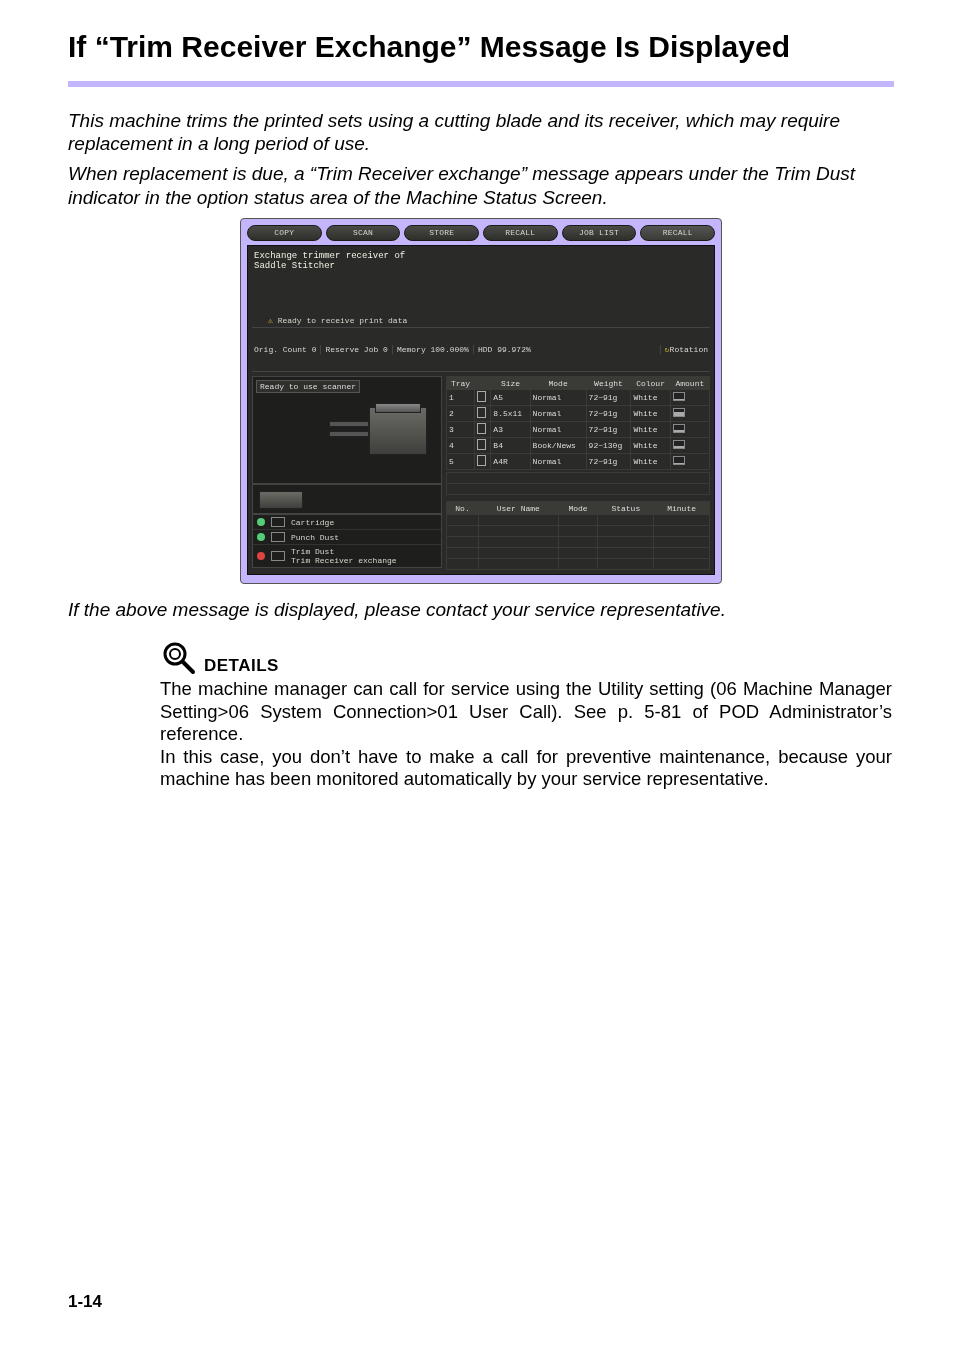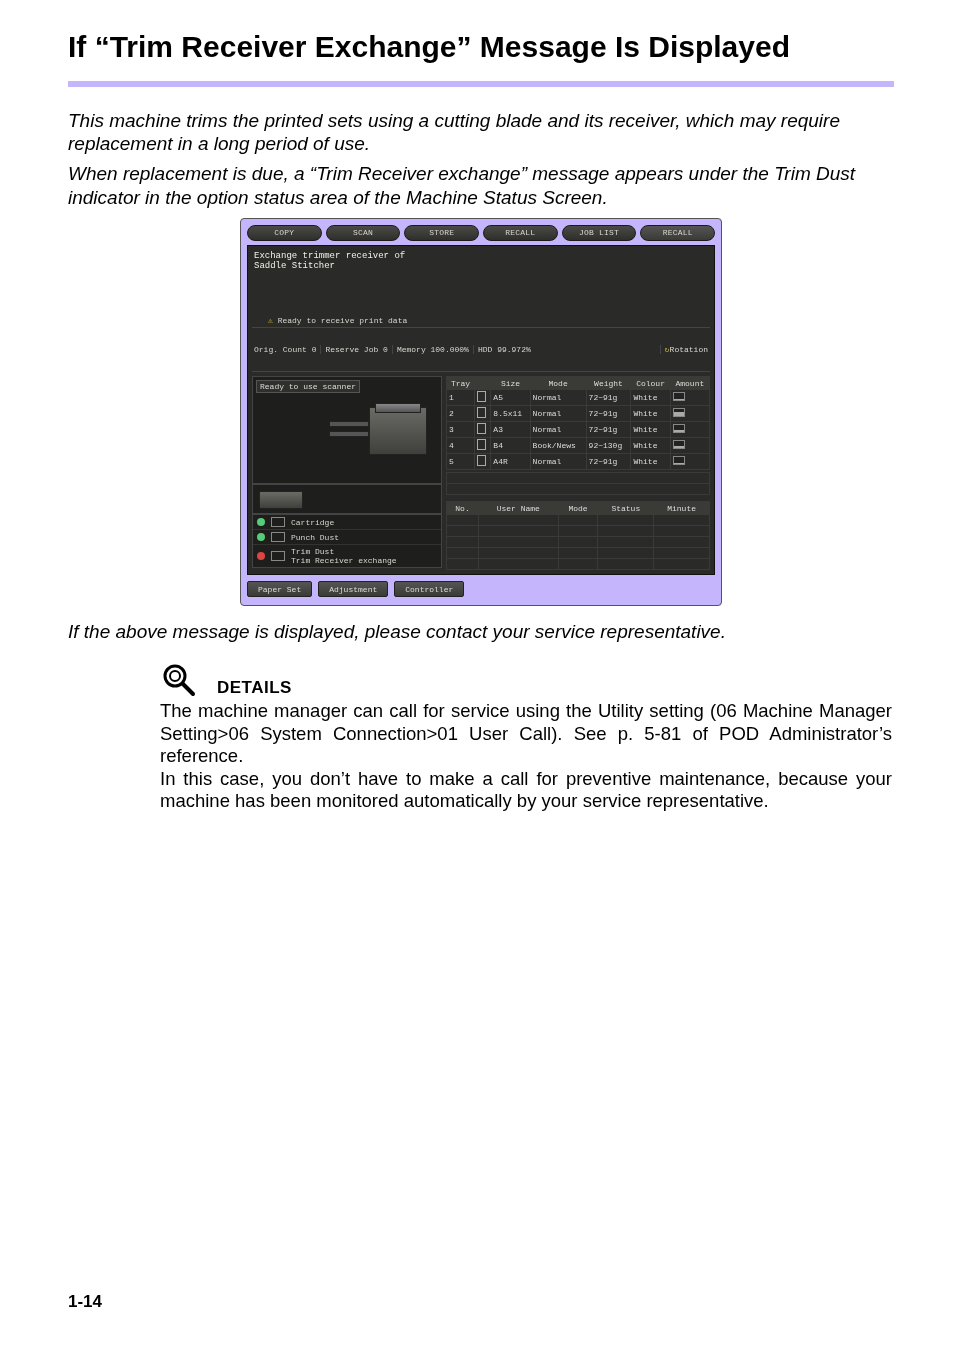--- a/index.html
+++ b/index.html
@@ -217,21 +217,21 @@
 
   
   .details-block {
     margin-left: 92px;
     margin-top: 18px;
     max-width: 732px;
   }
   .details-head {
     display: flex;
     align-items: flex-end;
-    gap: 21px;
+    gap: 8px;
     margin-bottom: 2px;
   }
   .mag-icon svg { display: block; }
   .details-label {
     font-weight: bold;
     font-size: 17px;
     letter-spacing: 0.5px;
   }
   .details-text {
     font-size: 18.5px;
@@ -431,25 +431,20 @@
                 <td></td>
                 <td></td>
                 <td></td>
                 <td></td>
               </tr>
           </tbody>
         </table>
       </div>
     </div>
   </div>
-  <div class="bottom-btns" id="bottom-btns">
-      <div class="btn">Paper Set</div>
-      <div class="btn">Adjustment</div>
-      <div class="btn">Controller</div>
-    </div>
 </div>
 
 <p class="body-text">If the above message is displayed, please contact your service representative.</p>
 
 <div class="details-block">
   <div class="details-head">
     <span class="mag-icon">
       <svg width="36" height="36" viewBox="0 0 36 36">
         <circle cx="15" cy="14" r="10" fill="none" stroke="#000" stroke-width="3"></circle>
         <circle cx="15" cy="14" r="5" fill="none" stroke="#000" stroke-width="2"></circle>

